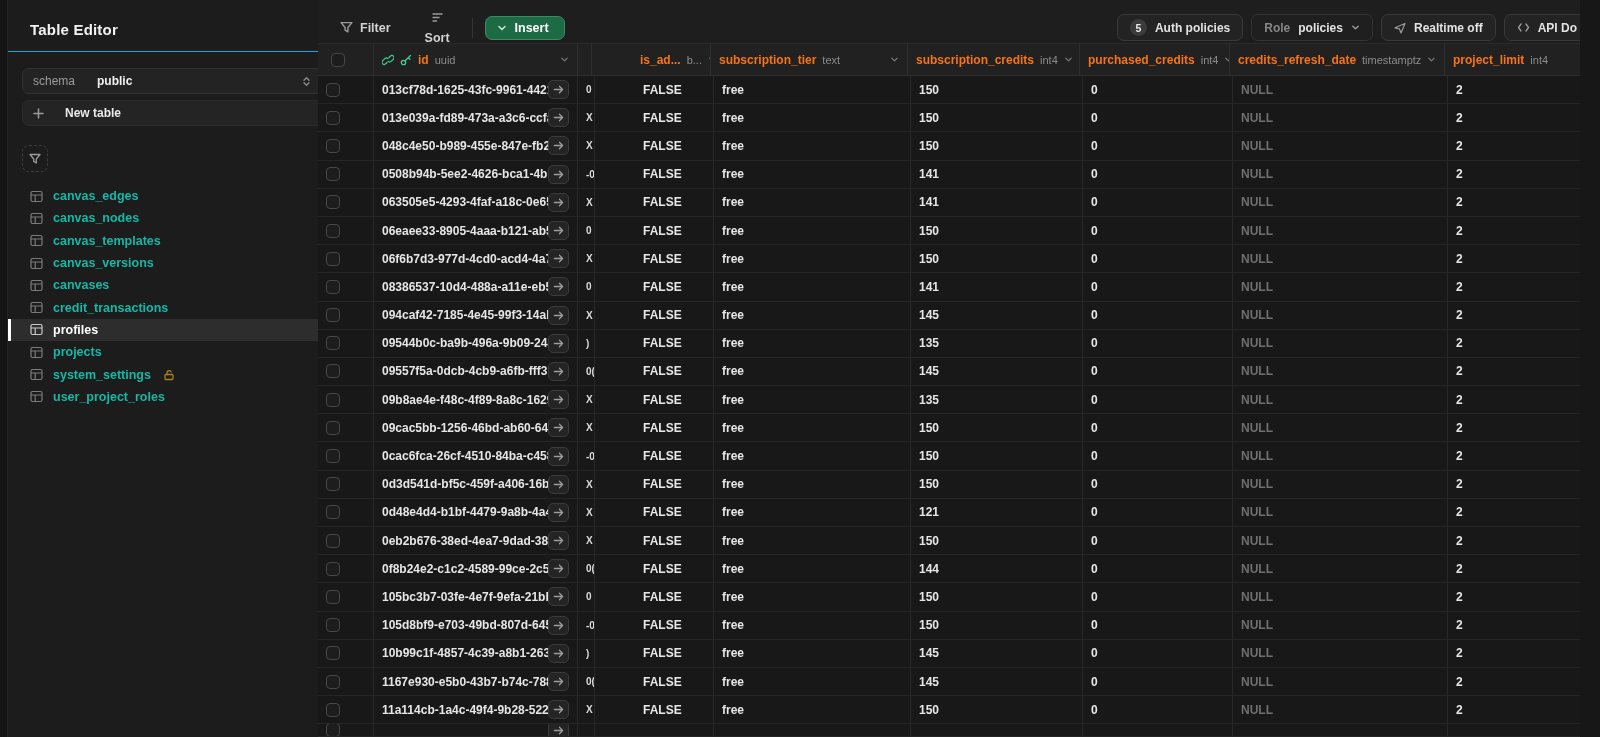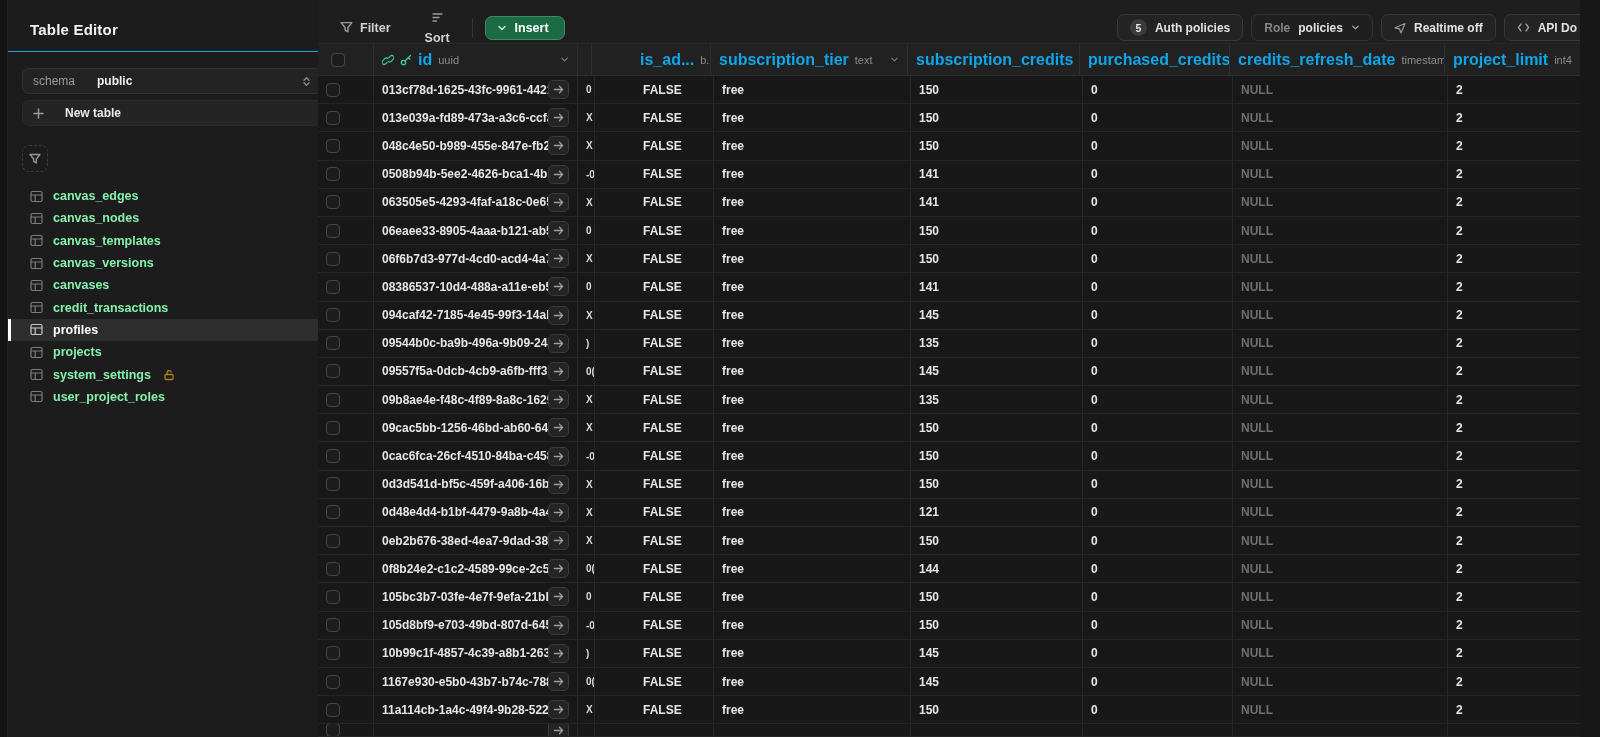--- a/index.html
+++ b/index.html
@@ -28,21 +28,21 @@
     display:flex; align-items:center; padding:0 9px; gap:8px; background:transparent; }
   .search-box .mag { color:#757575; }
   .search-input { flex:1; background:transparent; border:none; outline:none;
     font-size:12px; color:#d0d0d0; font-family:inherit; }
   .search-input::placeholder { color:#6e6e6e; }
   .search-box .dbl-chev { color:#8a8a8a; }
   .tbl-filter-btn { width:26px; height:27px; border:1px dashed #3d3d3d; border-radius:7px;
     display:flex; align-items:center; justify-content:center; color:#9a9a9a; cursor:pointer; background:transparent; }
   .table-list { margin:13px -14px 0 -14px; }
   .tbl-item { height:22.3px; display:flex; align-items:center; gap:10px; padding-left:22px;
-    font-size:12.5px; font-weight:600; color:#86efac; cursor:pointer; }
+    font-size:12.5px; font-weight:600; color:#14b8a6; cursor:pointer; }
   .tbl-item .tbl-icon { color:#7b7b7b; }
   .tbl-item.selected { background:#2d2d2d; color:#ffffff; box-shadow:inset 3px 0 0 #ffffff; }
   .tbl-item.selected .tbl-icon { color:#c9c9c9; }
   .tbl-item .lock { color:#b07f1a; margin-left:2px; }
 
   
   .main { position:absolute; left:318px; top:0; width:1262px; height:737px;
     display:flex; flex-direction:column; overflow:hidden; }
   .toolbar { height:44px; flex:none; background:#1e1e1e; border-bottom:1px solid #2a2a2a;
     display:flex; align-items:center; padding:12px 0 0 12px; }
@@ -62,21 +62,21 @@
   .pill-btn .ic { color:#9a9a9a; }
   .badge-count { width:17px; height:17px; border-radius:50%; background:#3b3b3b;
     display:flex; align-items:center; justify-content:center; font-size:10.5px; font-weight:700; color:#e8e8e8; }
   .role-btn { background:#1f1f1f; border-color:#333;justify-content:space-between; }
   .role-label { color:#878787; font-weight:600; }
 
   
   .grid-header { height:32px; flex:none; background:#212121; border-bottom:1px solid #2e2e2e; display:flex; }
   .hcell { display:flex; align-items:center; gap:6px; padding:0 8px;
     border-right:1px solid #2e2e2e; overflow:hidden; white-space:nowrap; cursor:pointer; }
-  .hname { font-size:16px; font-weight:700; color:#0ea5e9; }
+  .hname { font-size:12px; font-weight:700; color:#f97316; }
   .htype { font-size:11px; color:#8c8c8c; }
   .hchev { margin-left:auto; color:#7a7a7a; flex:none; }
   .hcell .green-ic { color:#3ecf8e; flex:none; }
 
   .col-check { width:56px; flex:none; justify-content:flex-start; padding-left:13px; }
   .col-id { width:204px; flex:none; }
   .col-frag { width:14px; flex:none; padding:0 2px; }
   .col-admin { width:79px; flex:none;margin-left:40px; }
   .col-tier { width:197px; flex:none; }
   .col-subcred { width:172px; flex:none; }

